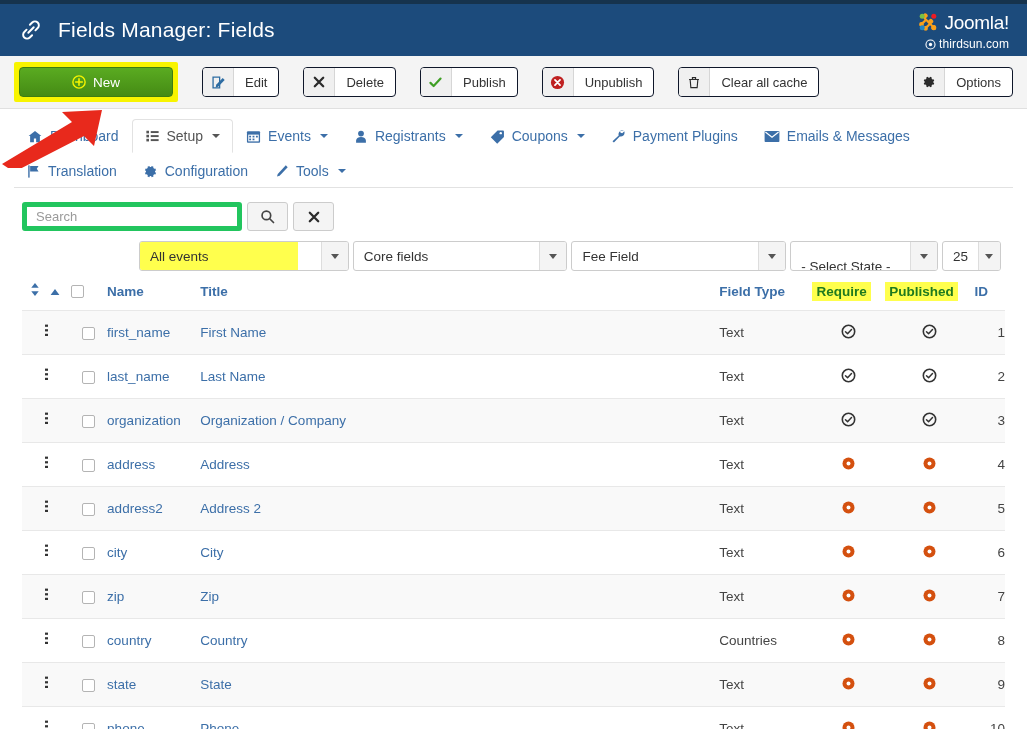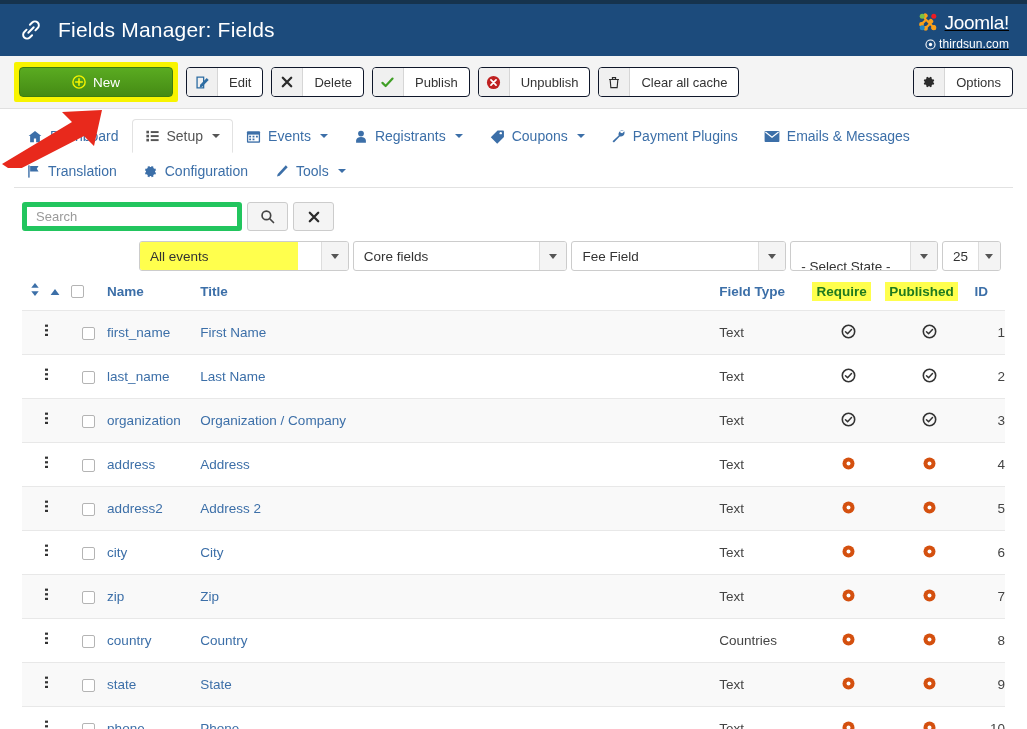--- a/index.html
+++ b/index.html
@@ -35,21 +35,20 @@
     font-weight: 400;
     letter-spacing: .2px;
     white-space: nowrap;
   }
   .header-right {
     margin-left: auto;
     display: flex;
     flex-direction: column;
     align-items: flex-end;
     line-height: 1;
-    text-decoration: underline;
   }
   .joomla-brand { display: flex; align-items: center; gap: 5px; }
   .joomla-mark { width: 24px; height: 24px; display: block; }
   .joomla-word {
     color: #ffffff;
     font-size: 19px;
     letter-spacing: -.3px;
     font-weight: 400;
   }
   .joomla-sub {
@@ -65,21 +64,21 @@
 
   
   .toolbar {
     position: relative;
     height: 53px;
     background: #f4f4f4;
     border-bottom: 1px solid #e0e0e0;
     display: flex;
     align-items: center;
     padding: 0 14px;
-    gap: 8px;
+    gap: 24px;
   }
   .new-highlight {
     background: #f8f400;
     padding: 5px;
     border-radius: 2px;
     display: inline-block;
   }
   .btn-new {
     background: #4f9a1b;
     background: linear-gradient(#5aab21, #458b14);

